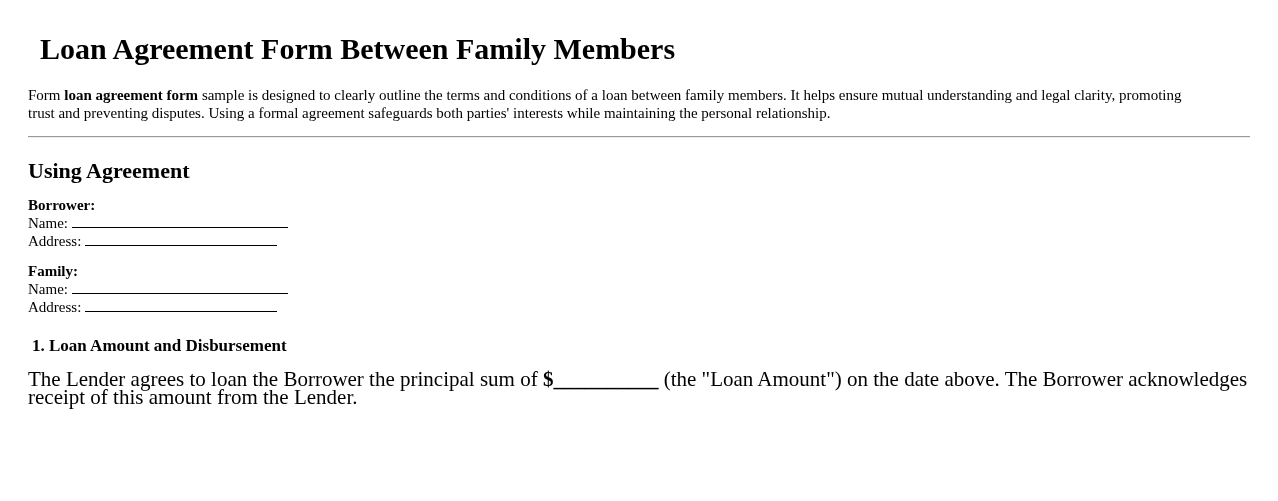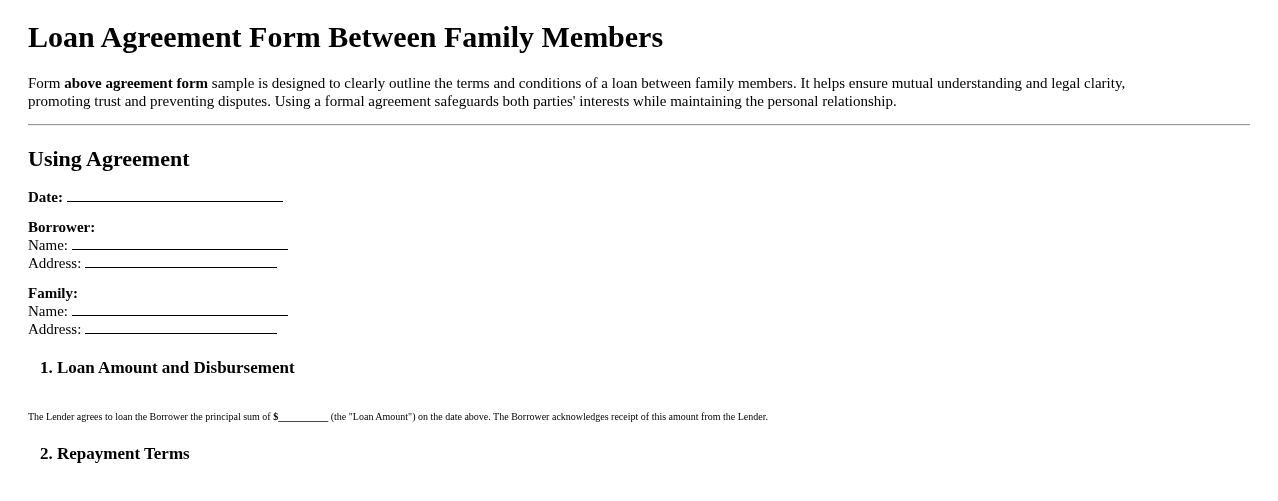--- a/index.html
+++ b/index.html
@@ -9,21 +9,21 @@
       width: 1278px;
       height: 501px;
       overflow: hidden;
     }
     .page {
       padding: 0 28px;
     }
     h1 {
       font-size: 30px;
       font-weight: bold;
-      margin: 0;
+      margin: 12px;
       padding-top: 20px;
       line-height: 34px;
     }
     .intro {
       font-size: 15px;
       line-height: 18px;
       margin: 20px 0 0 0;
       padding-right: 60px;
     }
     hr {
@@ -48,56 +48,52 @@
     .party-block { margin-top: 12px; }
     .line {
       display: inline-block;
       border-bottom: 1.5px solid #000;
       height: 13px;
       vertical-align: baseline;
     }
     h3 {
       font-size: 17px;
       font-weight: bold;
-      margin: 20px 0 0 12px;
+      margin: 20px 0 0 4px;
       line-height: 20px;
     }
     .para {
-      font-size: 10px;
+      font-size: 21px;
       line-height: 18px;
-      margin: 30px 0 0 0;
+      margin: 14px 0 0 0;
     }
     .section2 { margin-top: 18px; }
   </style>
 </head>
 <body>
 
 <div class="page">
   <h1>Loan Agreement Form Between Family Members</h1>
 
-  <p class="intro"><span>Form </span><strong>above agreement form</strong><span> sample is designed to clearly outline the terms and conditions of a loan between family members. It helps ensure mutual understanding and legal clarity, promoting trust and preventing disputes. Using a formal agreement safeguards both parties' interests while maintaining the personal relationship.</span></p>
+  <p class="intro"><span>Form </span><strong>loan agreement form</strong><span> sample is designed to clearly outline the terms and conditions of a loan between family members. It helps ensure mutual understanding and legal clarity, promoting trust and preventing disputes. Using a formal agreement safeguards both parties' interests while maintaining the personal relationship.</span></p>
 
   <hr>
 
   <h2>Using Agreement</h2>
 
-  <div class="field-block date-line">
-    <strong><span>Date:</span> <span class="line" style="width:216px;"></span></strong>
-  </div>
 
   <div class="field-block party-block">
     <strong>Borrower:</strong><br>
     <span>Name:</span> <span class="line" style="width:216px;"></span><br>
     <span>Address:</span> <span class="line" style="width:192px;"></span>
   </div>
 
   <div class="field-block party-block">
     <strong>Family:</strong><br>
     <span>Name:</span> <span class="line" style="width:216px;"></span><br>
     <span>Address:</span> <span class="line" style="width:192px;"></span>
   </div>
 
   <h3>1. Loan Amount and Disbursement</h3>
 
   <p class="para"><span>The Lender agrees to loan the Borrower the principal sum of </span><strong>$__________</strong><span> (the "Loan Amount") on the date above. The Borrower acknowledges receipt of this amount from the Lender.</span></p>
 
-  <h3 class="section2">2. Repayment Terms</h3>
 </div>
 
 </body></html>

